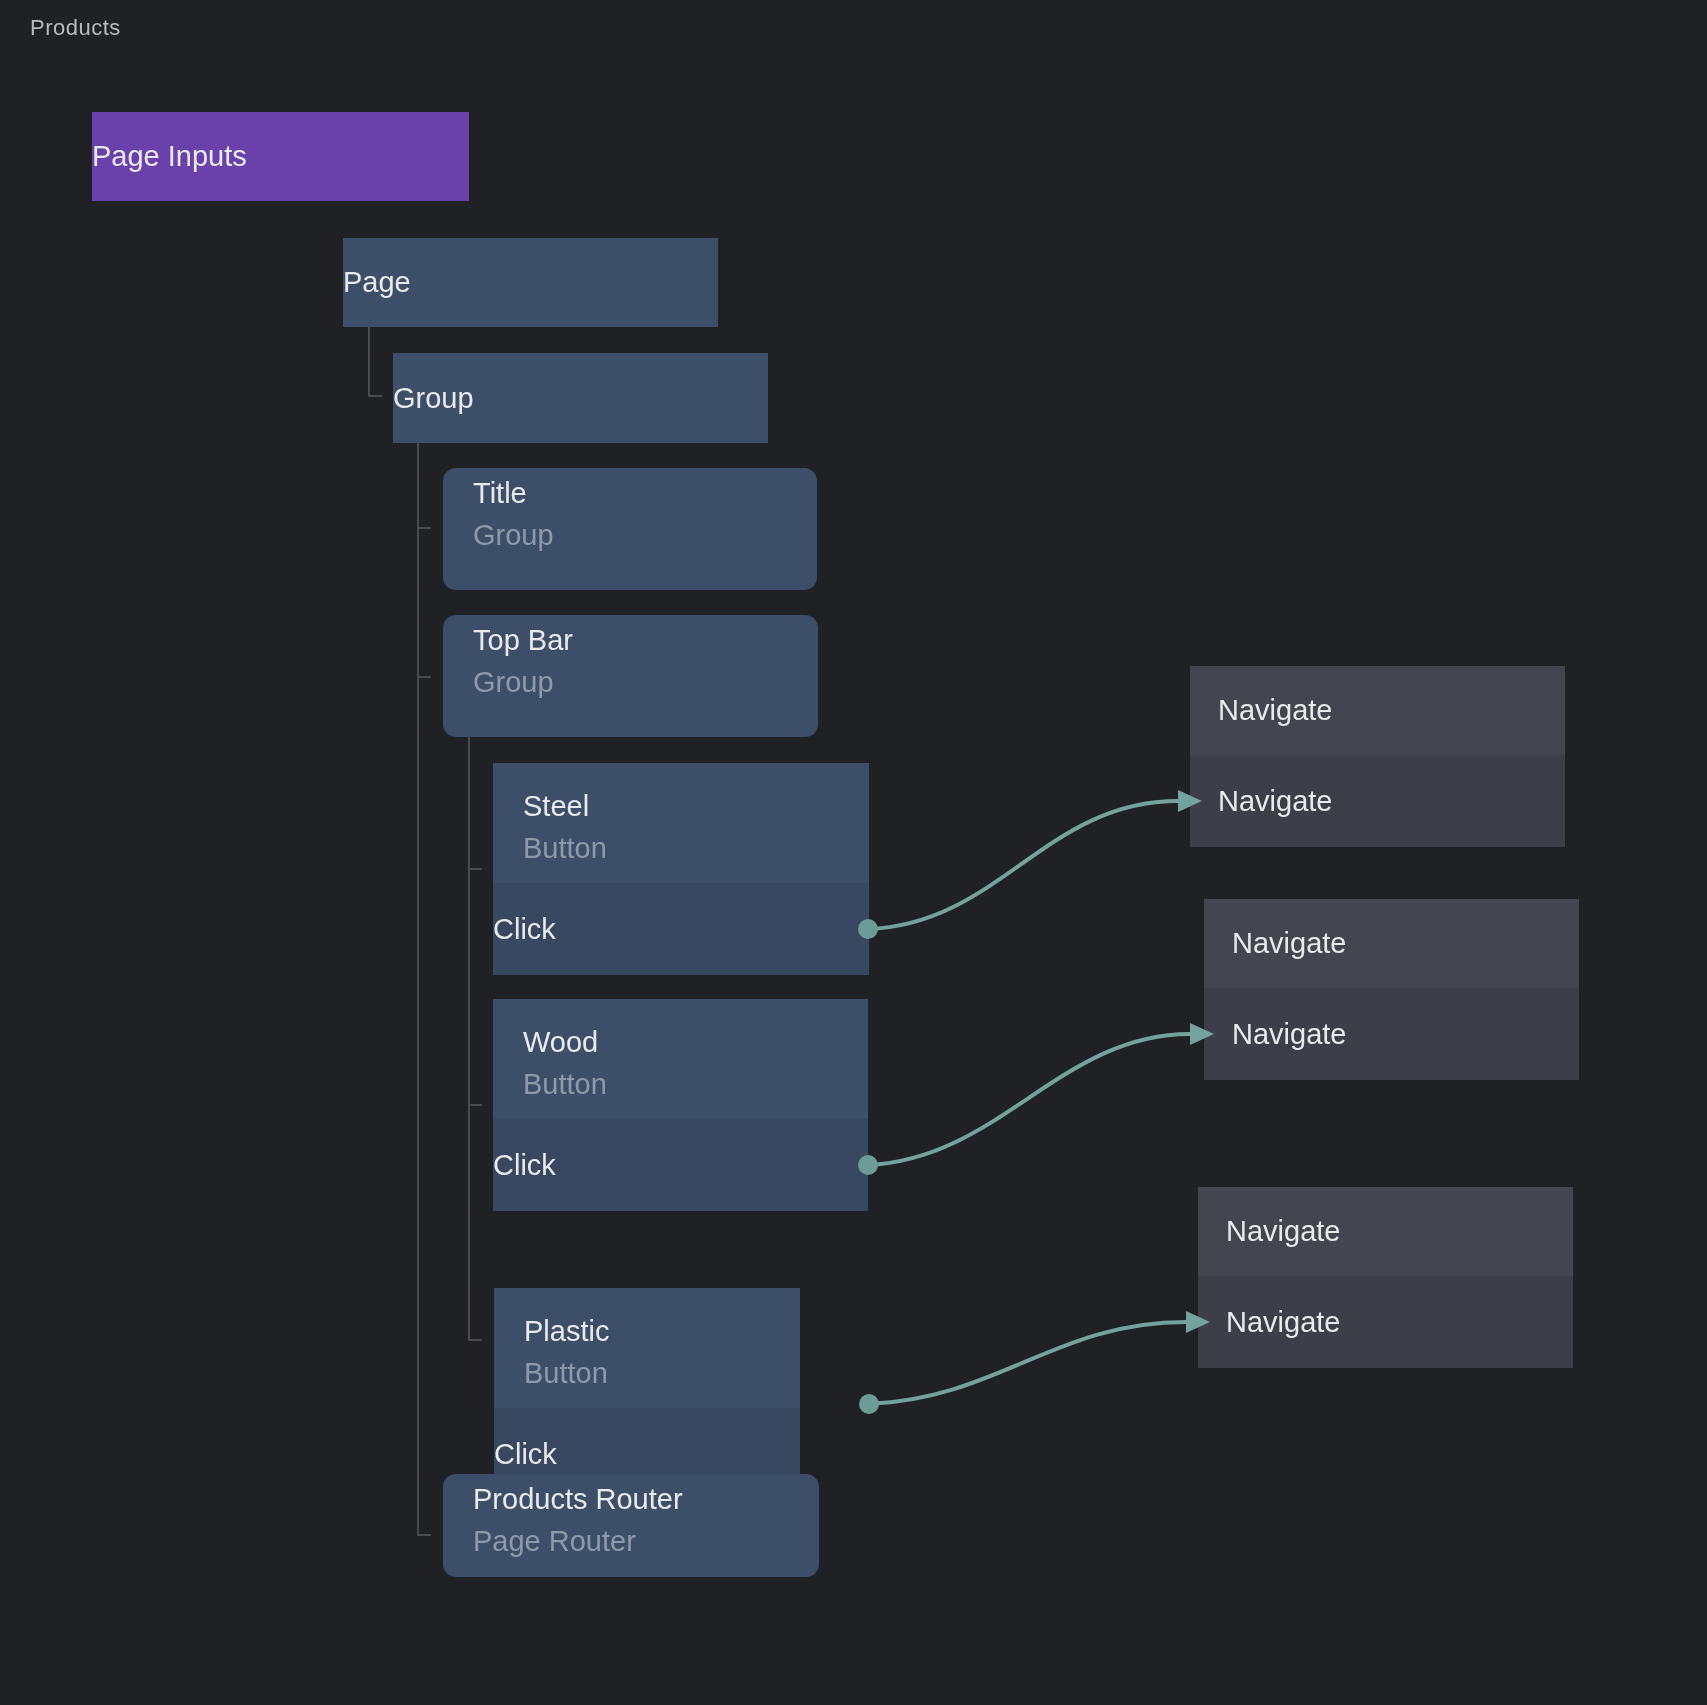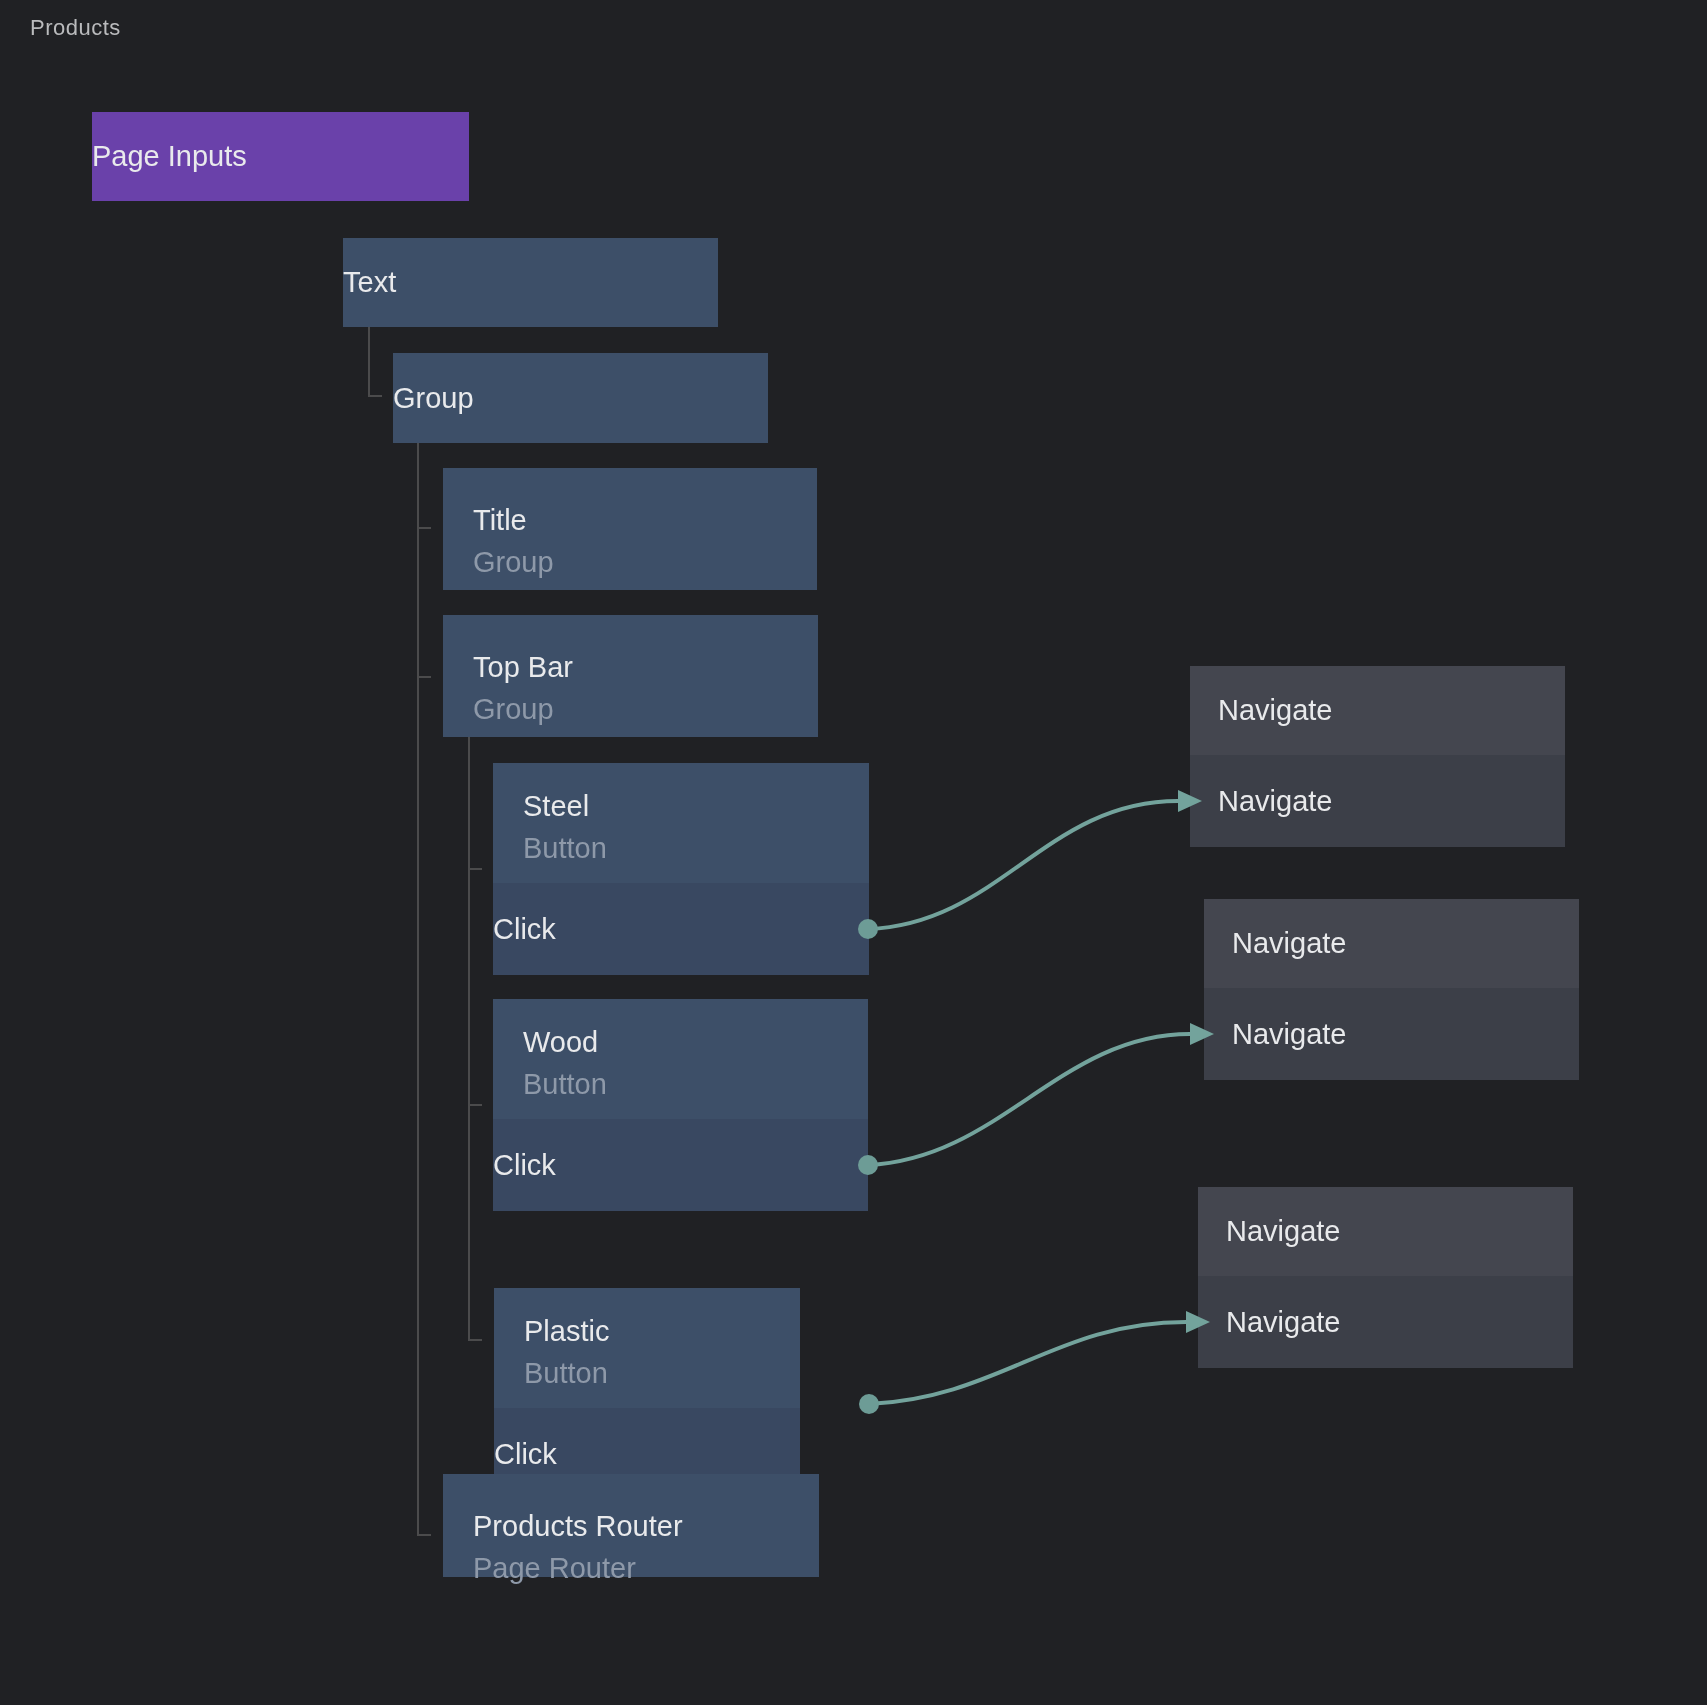--- a/index.html
+++ b/index.html
@@ -32,21 +32,21 @@
   
   .tline{position:absolute;background:var(--tree_line);}
   
   .node{
     position:absolute;box-sizing:border-box;
     font-size:29px;color:var(--text_primary);
   }
   .node.purple{background:var(--node_purple);}
   .node.blue{background:var(--node_blue);}
   .single{display:flex;align-items:center;}
-  .two{padding:31px 0 0 30px;}
+  .two{padding:4px 0 0 30px;border-radius:13px;}
   .two .ttl,.head .ttl{line-height:42px;}
   .two .sub,.head .sub{line-height:42px;color:var(--text_secondary);}
   .btn .head{height:120px;box-sizing:border-box;padding:22px 12px 0 30px;}
   .btn .ports{
     height:92px;box-sizing:border-box;
     background:var(--node_blue_dark);
     display:flex;align-items:center;justify-content:flex-start;
     padding-right:26px;
   }
   .nav .nhead{
@@ -84,21 +84,21 @@
   <div class="tline" style="left:468px;top:737px;width:2px;height:604px"></div>
   <div class="tline" style="left:470px;top:868px;width:12px;height:2px"></div>
   <div class="tline" style="left:470px;top:1104px;width:12px;height:2px"></div>
   <div class="tline" style="left:470px;top:1339px;width:12px;height:2px"></div>
 
   <div class="node purple single" style="left:92px;top:112px;width:377px;height:89px">
     <span>Page Inputs</span>
   </div>
 
   <div class="node blue single" style="left:343px;top:238px;width:375px;height:89px">
-    <span>Text</span>
+    <span>Page</span>
   </div>
 
   <div class="node blue single" style="left:393px;top:353px;width:375px;height:90px">
     <span>Group</span>
   </div>
 
   <div class="node blue two" style="left:443px;top:468px;width:374px;height:122px">
     <div class="ttl">Title</div>
     <div class="sub">Group</div>
   </div>

